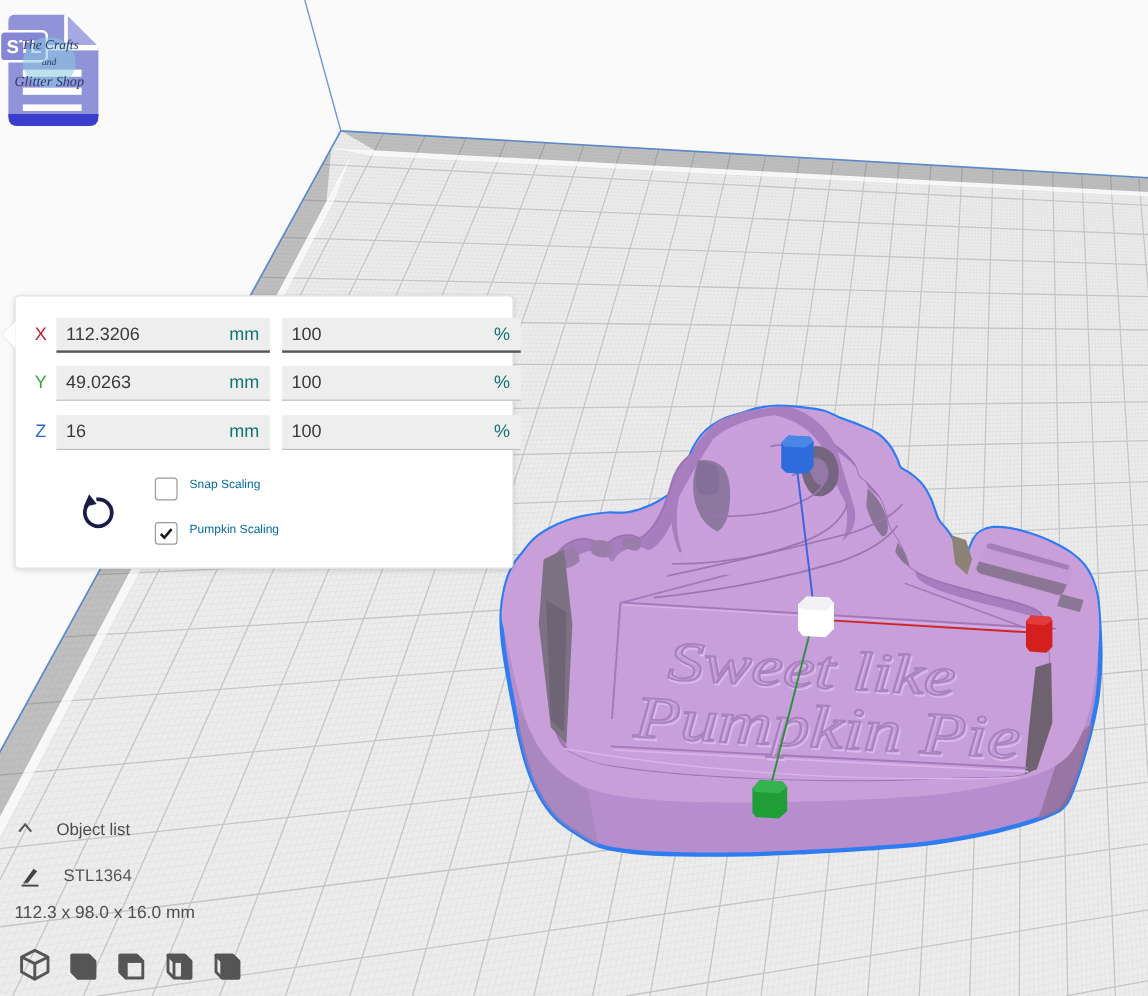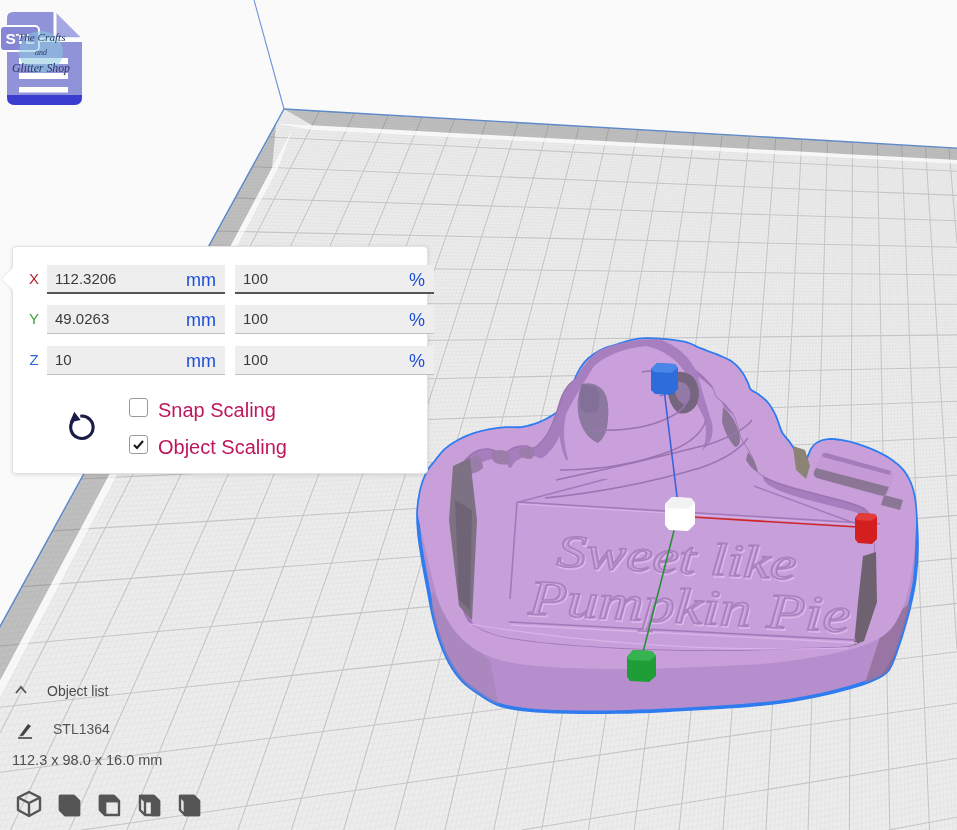--- a/index.html
+++ b/index.html
@@ -6,25 +6,25 @@
 #vp{position:absolute;left:0;top:0}
 #panel{position:absolute;left:12px;top:246px;width:416px;height:228px;background:#ffffff;border:1px solid #e2e2e2;border-radius:4px;box-shadow:0 1px 4px rgba(0,0,0,0.12)}
 #ptr{position:absolute;left:-11px;top:21px;width:0;height:0;border-top:11px solid transparent;border-bottom:11px solid transparent;border-right:11px solid #ffffff;filter:drop-shadow(-1px 0 1px rgba(0,0,0,0.08))}
 .prow{position:absolute;left:0;width:100%;height:29px}
 .axl{position:absolute;left:13px;top:5px;width:16px;text-align:center;font-size:15px;font-weight:400}
 .fld{position:absolute;top:0;height:29px;background:#efeeee;border-bottom:1px solid #c0c0c0}
 .fld.focus{border-bottom:2px solid #565656}
 .f1{left:34px;width:178px}
 .f2{left:222px;width:199px}
 .val{position:absolute;left:8px;top:5px;font-size:15px;color:#3a3a3a}
-.unit{position:absolute;right:9px;top:5px;font-size:18px;color:#1d4ed8}
+.unit{position:absolute;right:9px;top:5px;font-size:15px;color:#0f766e}
 #resetic{position:absolute;left:53px;top:162px}
 .cbrow{position:absolute;left:116px;height:20px}
 .cb{position:absolute;left:0;top:0;width:19px;height:19px;background:#fff;border:1.5px solid #9a9a9a;border-radius:3px;display:inline-flex;align-items:center;justify-content:center}
-.cblab{position:absolute;left:29px;top:1px;font-size:20px;color:#be185d;white-space:nowrap}
+.cblab{position:absolute;left:29px;top:1px;font-size:10px;color:#0369a1;white-space:nowrap}
 #stlic{position:absolute;left:0;top:12px}
 </style></head>
 <body>
 <div id="stage">
 <svg id="vp" width="957" height="830" viewBox="0 0 957 830">
 <defs>
         <clipPath id="plateclip">
           <path d="M284 109 L1380 173 L957 830 L0 830 L-1800 3907 Z"></path>
         </clipPath>
       </defs>
@@ -179,21 +179,21 @@
           <span class="unit">mm</span>
         </span>
   <span class="fld f2">
           <span class="val">100</span>
           <span class="unit">%</span>
         </span>
  </div>
  <div class="prow" style="top:99px">
   <span class="axl" style="color:#2968d8">Z</span>
   <span class="fld f1">
-          <span class="val">10</span>
+          <span class="val">16</span>
           <span class="unit">mm</span>
         </span>
   <span class="fld f2">
           <span class="val">100</span>
           <span class="unit">%</span>
         </span>
  </div>
  <svg id="resetic" width="34" height="34" viewBox="0 0 34 34">
    <path d="M7.0 11.5 A 11.2 11.2 0 1 0 14.3 7.2" fill="none" stroke="#1b1b47" stroke-width="3.1"></path>
    <path d="M3.6 13.4 L14.6 11.0 L8.3 2.8 Z" fill="#1b1b47"></path>
@@ -201,21 +201,21 @@
  <div class="cbrow" style="top:151px">
         <span class="cb"></span>
         <span class="cblab">Snap Scaling</span>
       </div>
  <div class="cbrow" style="top:188px">
         <span class="cb">
           <svg width="13" height="13" viewBox="0 0 13 13">
             <path d="M2 7 L5 10 L11 3" stroke="#1a1a1a" stroke-width="2.2" fill="none"></path>
           </svg>
         </span>
-        <span class="cblab">Object Scaling</span>
+        <span class="cblab">Pumpkin Scaling</span>
       </div>
  <div id="ptr"></div>
 </div>
 <div id="stlic">
 <svg width="90" height="100" viewBox="0 0 90 100">
  <path d="M7 6 Q7 0 13 0 L55 0 L82 27 L82 85 Q82 93 74 93 L15 93 Q7 93 7 85 Z" fill="#9193d8"></path>
  <path d="M55 0 L82 27 L55 27 Z" fill="#a6a8e4"></path>
  <path d="M55 0 L55 27 L82 27" fill="none" stroke="#ffffff" stroke-width="3"></path>
  <rect x="39" y="25.5" width="43" height="4.5" fill="#ffffff"></rect>
  <rect x="19" y="46" width="49" height="6" fill="#ffffff"></rect>

